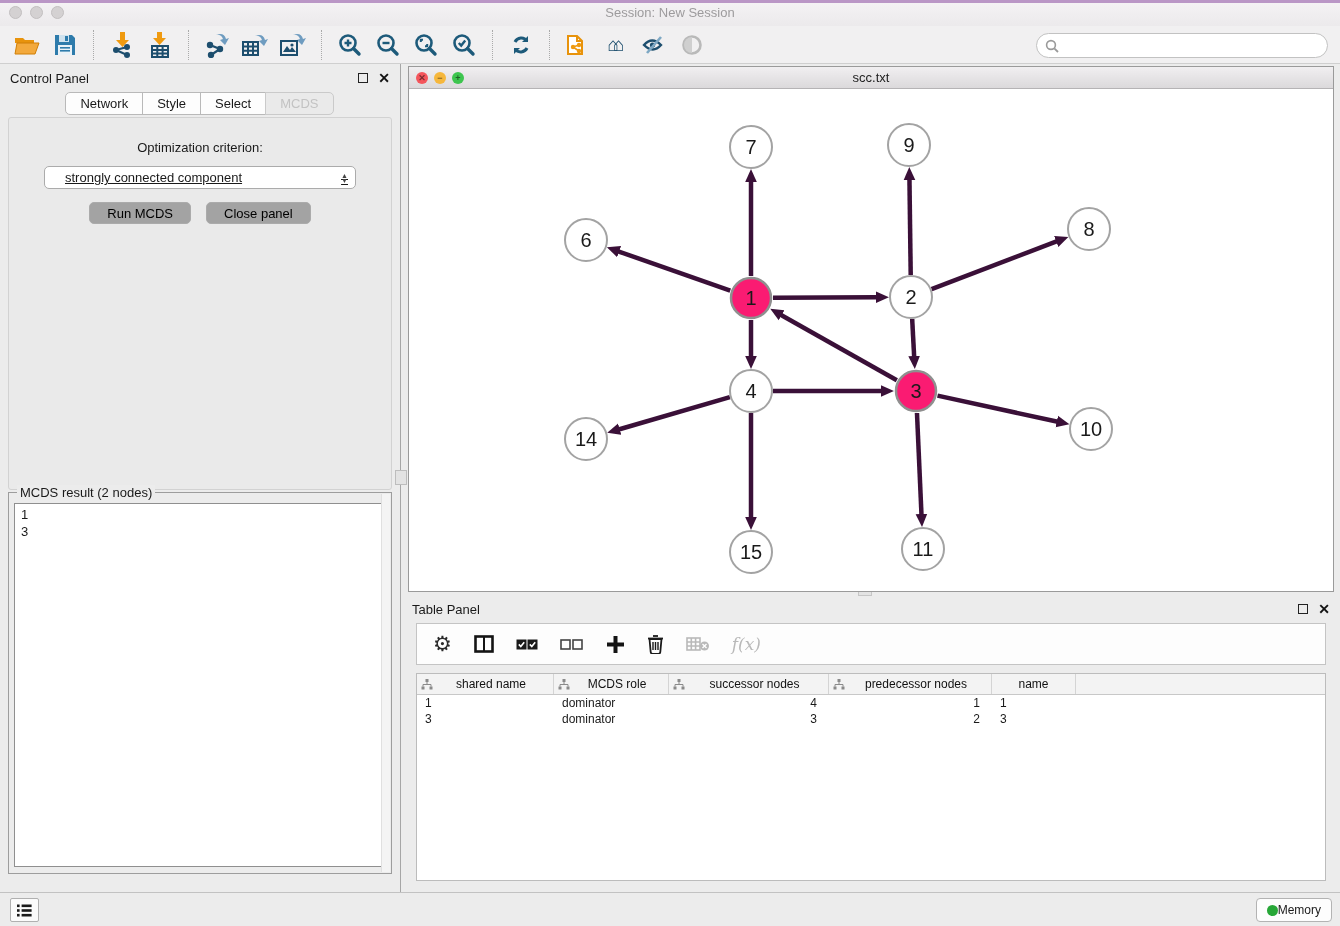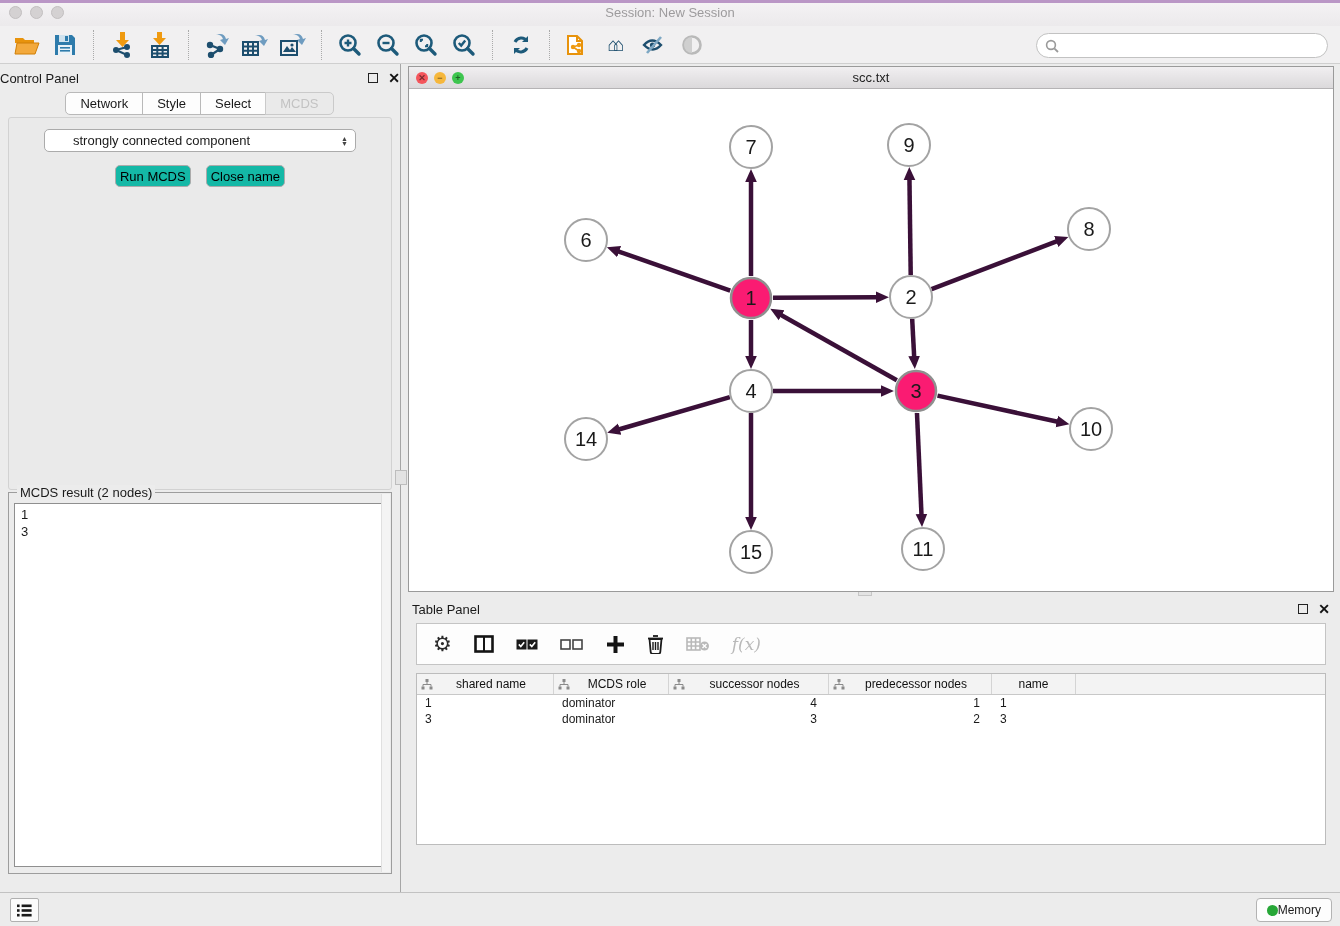--- a/index.html
+++ b/index.html
@@ -22,41 +22,41 @@
   .toolbar { position:absolute; top:26px; left:0; right:0; height:38px;
     background:#f1f0f1; border-bottom:1px solid #cfcfcf; display:flex; align-items:center; padding-left:8px; }
   .tb-btn { width:38px; height:32px; display:flex; align-items:center; justify-content:center; cursor:pointer; }
   .tb-sep { height:30px; border-left:1px dotted #aaa; margin:0 9px; }
   .search-wrap { position:absolute; right:12px; top:7px; width:292px; height:25px; background:#fff;
     border:1px solid #c2c2c2; border-radius:13px; display:flex; align-items:center; padding-left:8px; }
   .houses { font-size:19px; color:#1d4e6e; letter-spacing:-6px; font-weight:bold; padding-right:6px; }
   
   .control-panel { position:absolute; left:0; top:64px; width:401px; height:828px;
     background:#ececec; border-right:1px solid #a6a6a6; }
-  .panel-header { height:28px; display:flex; align-items:center; padding:0 0; font-size:13px; }
+  .panel-header { height:28px; display:flex; align-items:center; padding:0 10px; font-size:13px; }
   .panel-header .spacer { flex:1; }
   .float-box { width:10px; height:10px; border:1.6px solid #222; margin-right:10px; }
   .close-x { font-size:14px; font-weight:bold; color:#111; line-height:10px; }
   .tab-group { display:flex; justify-content:center; }
   .tab { background:#fdfdfd; border:1px solid #b9b9b9; padding:3px 14px; font-size:13px;
     margin-left:-1px; cursor:pointer; }
   .tab:first-child { border-radius:5px 0 0 5px; }
   .tab:last-child { border-radius:0 5px 5px 0; }
   .tab.disabled { color:#c3c3c3; background:#eaeaea; border-color:#cacaca; }
   .cp-body { position:absolute; left:8px; top:53px; width:384px; height:373px;
     background:#eaeaea; border:1px solid #d2d2d2; border-radius:3px; }
   .opt-label { text-align:center; margin-top:22px; font-size:13px; }
   .select-box { margin:11px auto 0; width:312px; height:23px; background:#fff;
     border:1px solid #ababab; border-radius:5px; display:flex; align-items:center;
-    padding-left:28px; font-size:13px; cursor:pointer; }
+    padding-left:20px; font-size:13px; cursor:pointer;text-decoration:underline; }
   .select-box .arrows { margin-left:auto; margin-right:7px; display:flex; flex-direction:column;
     font-size:7px; line-height:5px; color:#444; }
   .btn-row { display:flex; justify-content:center; gap:15px; margin-top:13px; }
-  .push-btn { background:#14b8a6; border:1px solid #ababab; border-radius:5px; height:22px;
-    padding:0 4px; font-size:13px; font-family:inherit; cursor:pointer; }
+  .push-btn { background:#a3a3a3; border:1px solid #ababab; border-radius:5px; height:22px;
+    padding:0 17px; font-size:13px; font-family:inherit; cursor:pointer; }
   .result-group { position:absolute; left:8px; top:428px; width:384px; height:382px;
     border:1px solid #9d9d9d; }
   .result-legend { position:absolute; top:-8px; left:8px; background:#ececec; padding:0 3px; font-size:13px; }
   .result-text { position:absolute; left:5px; top:10px; right:5px; bottom:6px; background:#fff;
     border:1px solid #8f8f8f; font-size:13px; line-height:17px; padding:2px 6px;
     white-space:pre-line; overflow:hidden; }
   .result-scroll { position:absolute; right:1px; top:1px; bottom:1px; width:9px;
     background:#f4f4f4; border-left:1px solid #e0e0e0; }
   
   .v-handle { position:absolute; left:395px; top:470px; width:12px; height:15px;
@@ -73,21 +73,21 @@
     text-align:center; color:rgba(0,0,0,.5); font-weight:bold; }
   .net-title { text-align:center; font-size:13px; line-height:22px; color:#222; }
   #graph-svg { display:block; }
   
   .table-panel { position:absolute; left:408px; top:595px; width:926px; height:293px; }
   .tp-toolbar { position:absolute; left:8px; right:8px; top:28px; height:42px;
     background:#fdfdfd; border:1px solid #c4c4c4; display:flex; align-items:center; padding-left:16px; gap:22px; }
   .tp-icon { display:flex; align-items:center; cursor:pointer; }
   .gear { font-size:21px; color:#2b2b2b; line-height:20px; }
   .fx { font-family:"DejaVu Serif", serif; font-style:italic; font-size:17px; color:#b9b9b9; }
-  .tp-table { position:absolute; left:8px; right:8px; top:78px; height:172px;
+  .tp-table { position:absolute; left:8px; right:8px; top:78px; height:208px;
     background:#fff; border:1px solid #bcbcbc; font-size:12px; }
   .tp-head { display:flex; height:21px; background:#f3f3f3; border-bottom:1px solid #c8c8c8; }
   .th { display:flex; align-items:center; border-right:1px solid #d4d4d4; padding:0 4px; }
   .th .lbl { flex:1; text-align:center; font-size:12px; color:#111; }
   .tr { display:flex; height:16px; align-items:center; }
   .td { overflow:hidden; white-space:nowrap; }
   .w1{width:137px;} .w2{width:115px;} .w3{width:160px;} .w4{width:163px;} .w5{width:84px;}
   .al{ text-align:left; padding-left:8px;} .ar{ text-align:right; padding-right:12px;}
   .bt-tabs { position:absolute; left:0; right:0; top:268px; display:flex; justify-content:center; }
   
@@ -257,30 +257,31 @@
     <span class="float-box"></span>
     <span class="close-x">✕</span>
   </div>
   <div class="tab-group">
     <div class="tab">Network</div>
     <div class="tab">Style</div>
     <div class="tab">Select</div>
     <div class="tab disabled">MCDS</div>
   </div>
   <div class="cp-body">
+    <div class="opt-label">Optimization criterion:</div>
     <div class="select-box">
       <span>strongly connected component</span>
       <span class="arrows">
           <span>▲</span>
           <span>▼</span>
         </span>
     </div>
     <div class="btn-row">
       <button class="push-btn">Run MCDS</button>
-      <button class="push-btn">Close name</button>
+      <button class="push-btn">Close panel</button>
     </div>
   </div>
   <div class="result-group">
     <div class="result-legend">MCDS result (2 nodes)</div>
     <div class="result-text">1
 3</div>
     <div class="result-scroll"></div>
   </div>
 </div>
 

